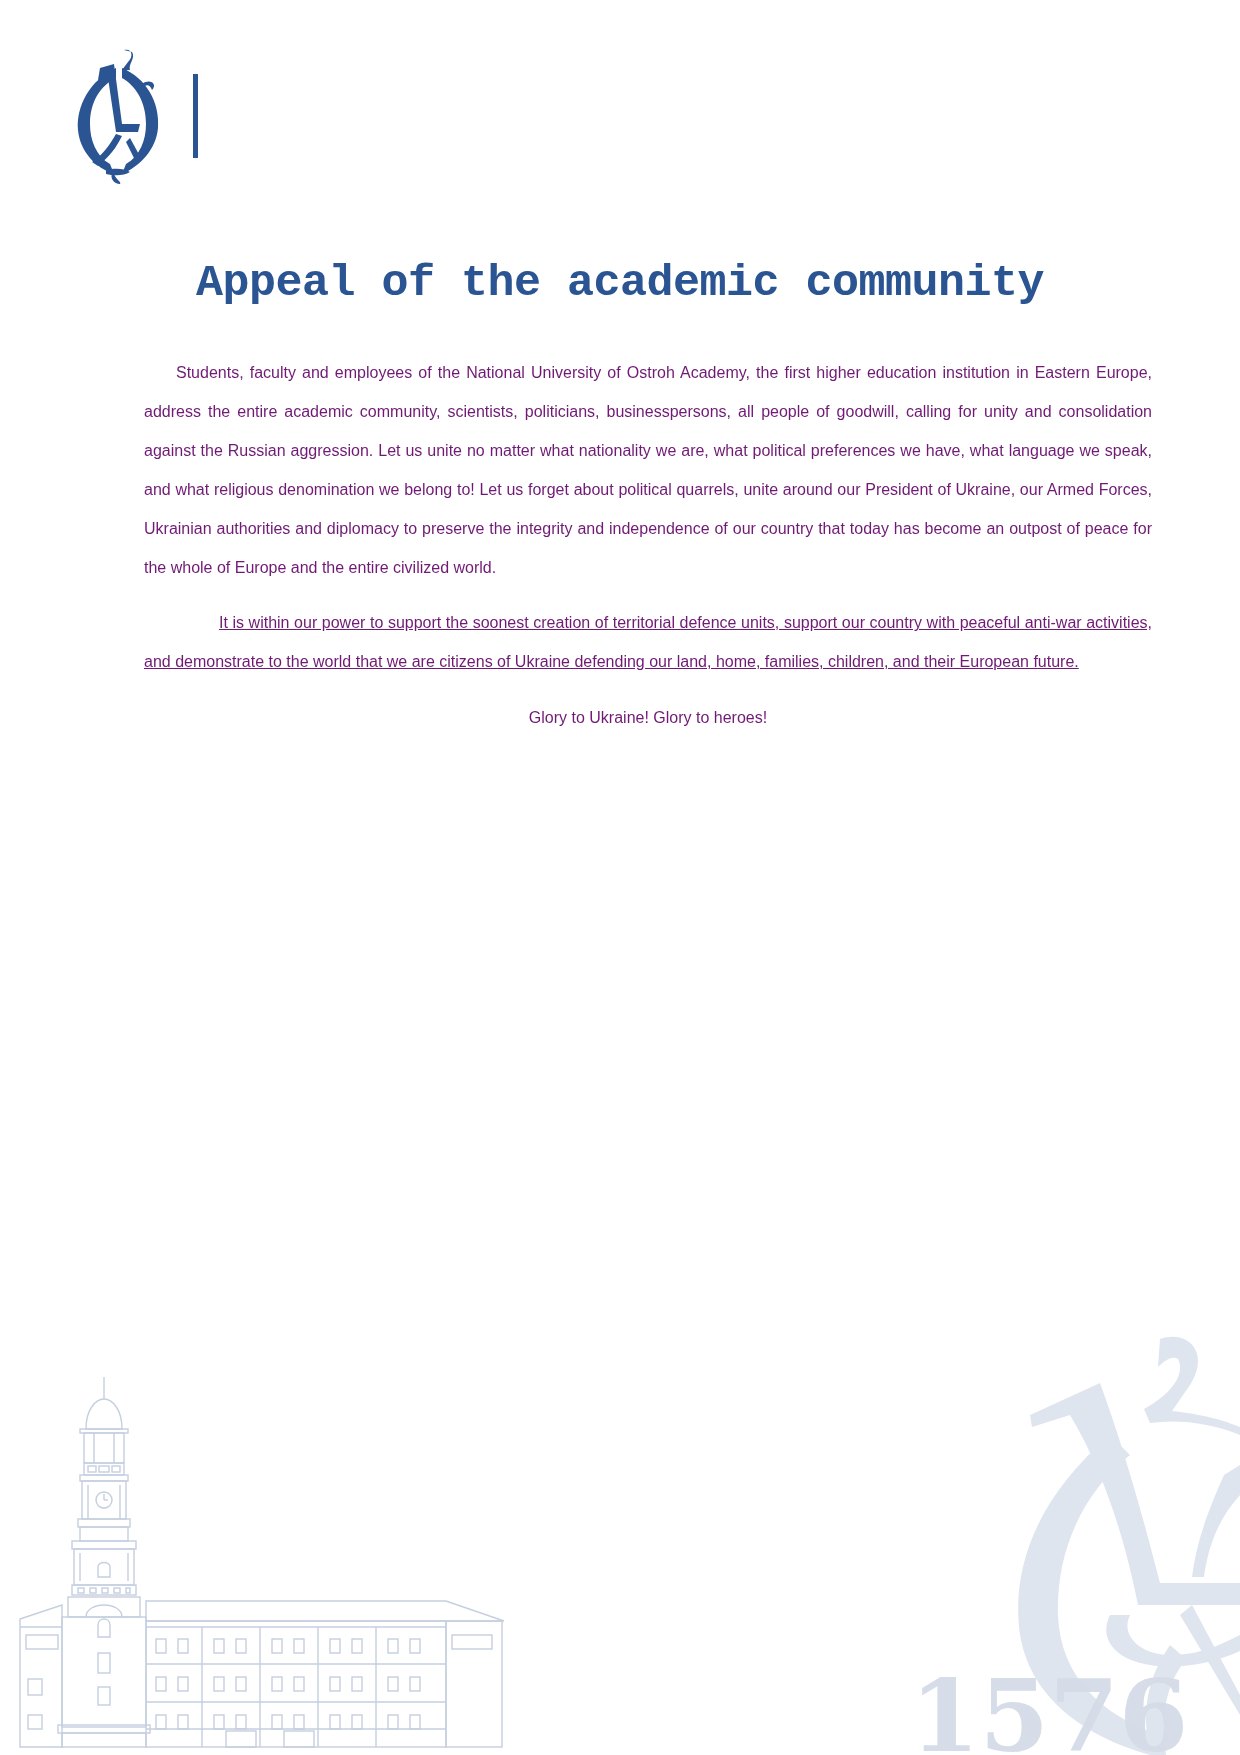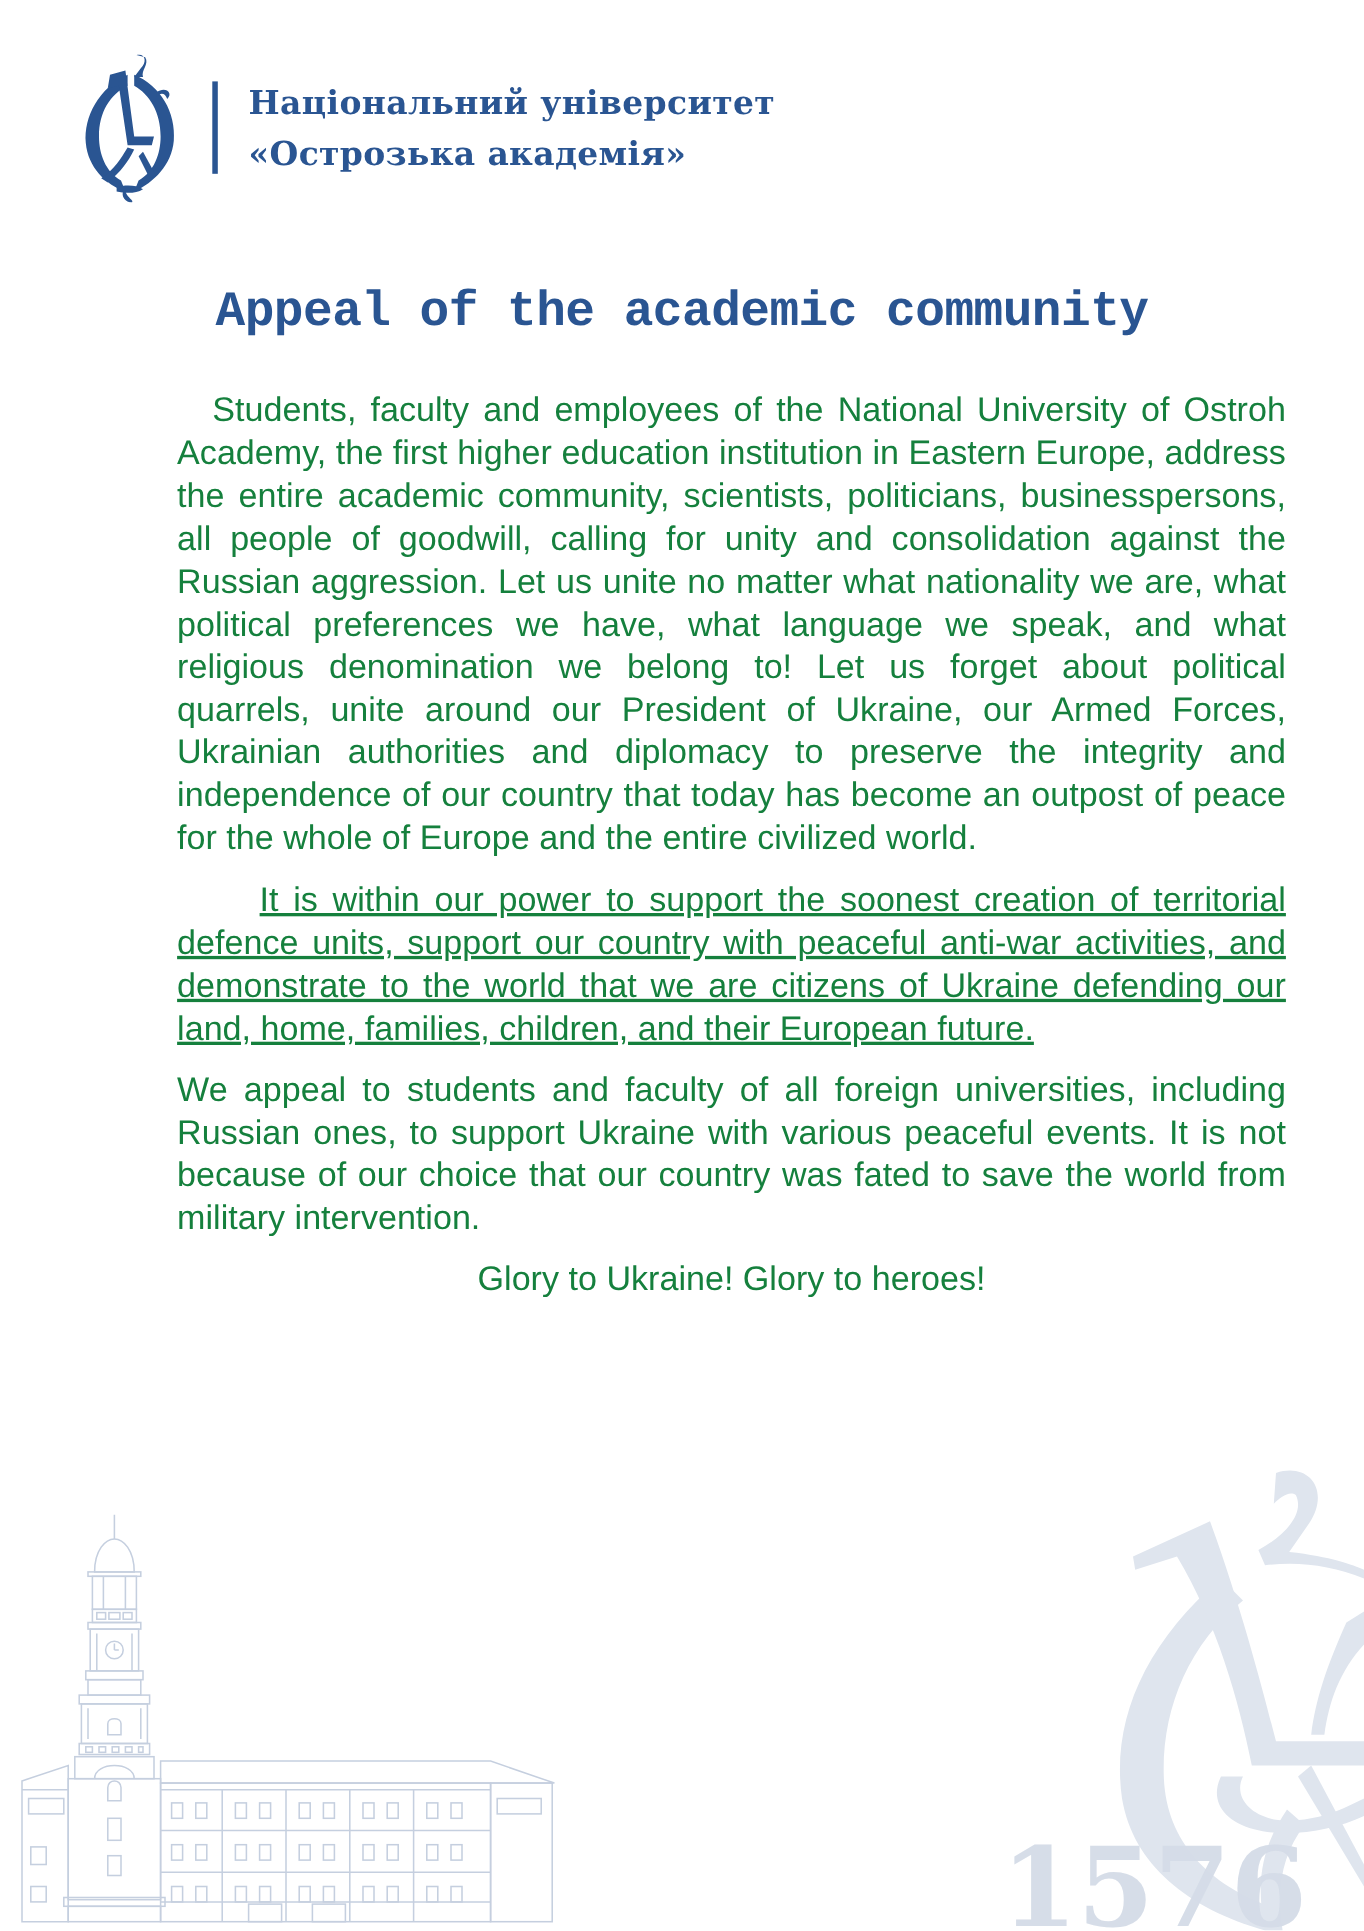--- a/index.html
+++ b/index.html
@@ -6,21 +6,21 @@
   body {
     width: 1240px; height: 1755px; position: relative; overflow: hidden;
     background: #ffffff; color: #1f4e85;
     font-family: "Liberation Sans", sans-serif;
   }
   .header { position: absolute; left: 70px; top: 44px; height: 150px; width: 640px; }
   .logo { position: absolute; left: 0; top: 0; width: 96px; height: 140px; }
   .header-divider { position: absolute; left: 123px; top: 30px; width: 5px; height: 84px; background: #2a5592; }
   .uni-name { position: absolute; left: 156px; top: 28px; font-family: "DejaVu Serif", serif; font-weight: bold; color: #2a5592; font-size: 30px; line-height: 46px; letter-spacing: 0.3px; white-space: nowrap; }
   .title { position: absolute; left: 0; right: 0; top: 228px; text-align: center; font-family: Liberation Mono, monospace; font-size: 45px; color: #2a5592; letter-spacing: -0.5px; }
-  .body { position: absolute; left: 161px; width: 1008px; top: 354px; font-size: 31px; line-height: 38.9px; color: #15803d; }
+  .body { position: absolute; left: 144px; width: 1008px; top: 354px; font-size: 16px; line-height: 38.9px; color: #701a75; }
   .body p { margin: 0 0 17px 0; text-align: justify; }
   .p1 { text-indent: 32px; }
   .p2 { text-indent: 75px; text-decoration: underline; }
   .closing { text-align: center !important; padding-left: 0; }
   .building { position: absolute; left: 16px; bottom: 6px; width: 500px; height: 380px; }
   .watermark { position: absolute; right: 0; bottom: 0; width: 330px; height: 440px; }
 </style>
 </head>
 <body>
 
@@ -32,32 +32,27 @@
       <path d="M30 24 L44 20 L52 80 L70 80 L68 88 L46 88 L38 34 L28 36 Z"></path>
       <path d="M54 6 C62 4 64 12 58 18 L52 26 L60 26 C58 20 66 14 62 8 Z"></path>
       <path d="M72 40 C80 34 88 40 82 46 C80 40 76 40 72 44 Z"></path>
       <path d="M22 118 C34 110 40 100 46 90 L52 92 C46 104 40 112 28 122 Z"></path>
       <path d="M60 94 L72 116 L66 118 L56 98 Z"></path>
       <path d="M36 126 C44 124 54 124 60 128 C54 132 44 132 36 130 Z"></path>
       <path d="M44 130 C46 136 52 138 50 140 C44 140 40 134 42 130 Z"></path>
     </g>
   </svg>
   <div class="header-divider"></div>
-  <div class="uni-name">
-    <div>Національний університет</div>
-    <div>«Острозька академія»</div>
-  </div>
 </div>
 
 <h1 class="title">Appeal of the academic community</h1>
 
 <div class="body">
   <p class="p1">Students, faculty and employees of the National University of Ostroh Academy, the first higher education institution in Eastern Europe, address the entire academic community, scientists, politicians, businesspersons, all people of goodwill, calling for unity and consolidation against the Russian aggression. Let us unite no matter what nationality we are, what political preferences we have, what language we speak, and what religious denomination we belong to! Let us forget about political quarrels, unite around our President of Ukraine, our Armed Forces, Ukrainian authorities and diplomacy to preserve the integrity and independence of our country that today has become an outpost of peace for the whole of Europe and the entire civilized world.</p>
   <p class="p2">It is within our power to support the soonest creation of territorial defence units, support our country with peaceful anti-war activities, and demonstrate to the world that we are citizens of Ukraine defending our land, home, families, children, and their European future.</p>
-  <p>We appeal to students and faculty of all foreign universities, including Russian ones, to support Ukraine with various peaceful events. It is not because of our choice that our country was fated to save the world from military intervention.</p>
   <p class="closing">Glory to Ukraine! Glory to heroes!</p>
 </div>
 
 <svg class="building" viewBox="0 0 500 380">
   <g fill="none" stroke="#c5cfdf" stroke-width="1.4">
 
     <line x1="88" y1="8" x2="88" y2="30"></line>
     <path d="M70 60 C70 40 80 30 88 30 C96 30 106 40 106 60 Z"></path>
     <rect x="64" y="60" width="48" height="4"></rect>
     <rect x="68" y="64" width="40" height="30"></rect>

